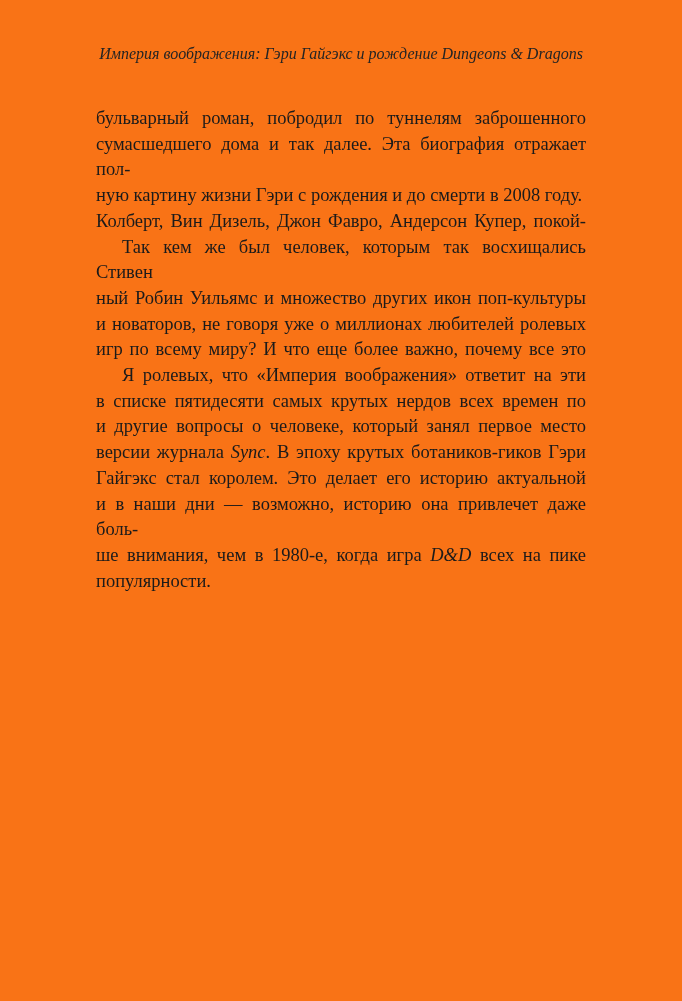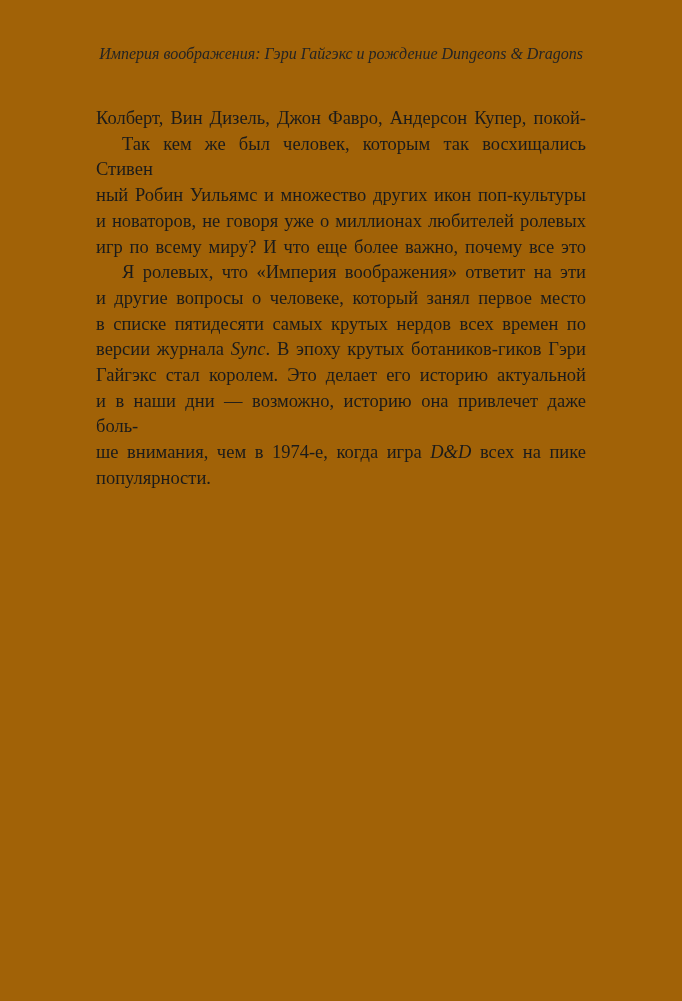--- a/index.html
+++ b/index.html
@@ -45,34 +45,39 @@
   }
   .line.first {
     text-indent: 26px;
   }
   .line em {
   }
 </style>
 </head>
 <body>
 
-<div class="page" style="background: #a16207;">
+<div class="page" style="background: #f97316;">
   <div class="running-title" style="color: rgb(36, 36, 36);">Империя воображения: Гэри Гайгэкс и рождение Dungeons &amp; Dragons</div>
   <div class="body-text" style="color: rgb(27, 27, 27);">
+      <div class="para">
+        <div class="line"><span>бульварный роман, побродил по туннелям заброшенного</span></div>
+        <div class="line"><span>сумасшедшего дома и так далее. Эта биография отражает пол-</span></div>
+        <div class="line last"><span>ную картину жизни Гэри с рождения и до смерти в 2008 году.</span></div>
+      </div>
       <div class="para">
         <div class="line"><span>Колберт, Вин Дизель, Джон Фавро, Андерсон Купер, покой-</span></div>
         <div class="line first"><span>Так кем же был человек, которым так восхищались Стивен</span></div>
         <div class="line"><span>ный Робин Уильямс и множество других икон поп-культуры</span></div>
         <div class="line"><span>и новаторов, не говоря уже о миллионах любителей ролевых</span></div>
         <div class="line"><span>игр по всему миру? И что еще более важно, почему все это</span></div>
       </div>
       <div class="para">
         <div class="line first"><span>Я ролевых, что «Империя воображения» ответит на эти</span></div>
+        <div class="line"><span>в списке пятидесяти самых крутых нердов всех времен по</span></div>
         <div class="line"><span>и другие вопросы о человеке, который занял первое место</span></div>
-        <div class="line"><span>в списке пятидесяти самых крутых нердов всех времен по</span></div>
         <div class="line"><span>версии журнала </span><em>Sync</em><span>. В эпоху крутых ботаников-гиков Гэри</span></div>
         <div class="line"><span>Гайгэкс стал королем. Это делает его историю актуальной</span></div>
         <div class="line"><span>и в наши дни — возможно, историю она привлечет даже боль-</span></div>
-        <div class="line"><span>ше внимания, чем в 1974-е, когда игра </span><em>D&amp;D</em><span> всех на пике</span></div>
+        <div class="line"><span>ше внимания, чем в 1980-е, когда игра </span><em>D&amp;D</em><span> всех на пике</span></div>
         <div class="line last"><span>популярности.</span></div>
       </div>
     </div>
 </div>
 
 </body></html>

